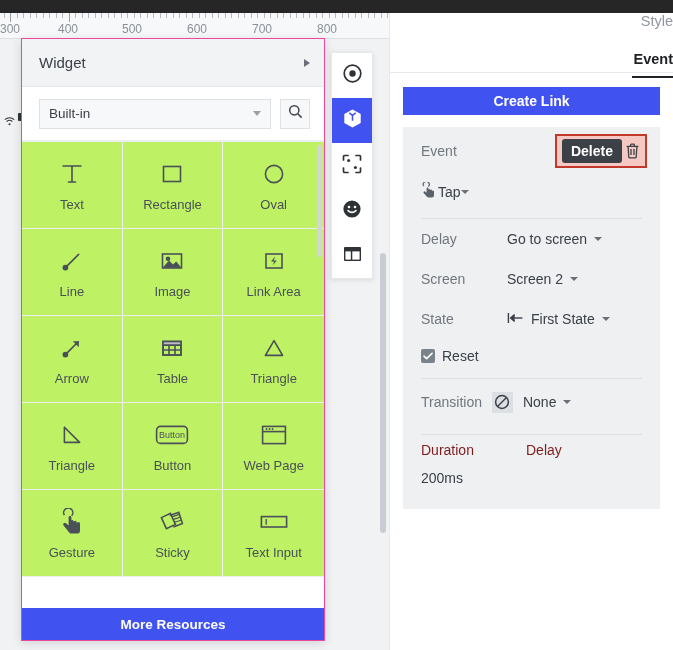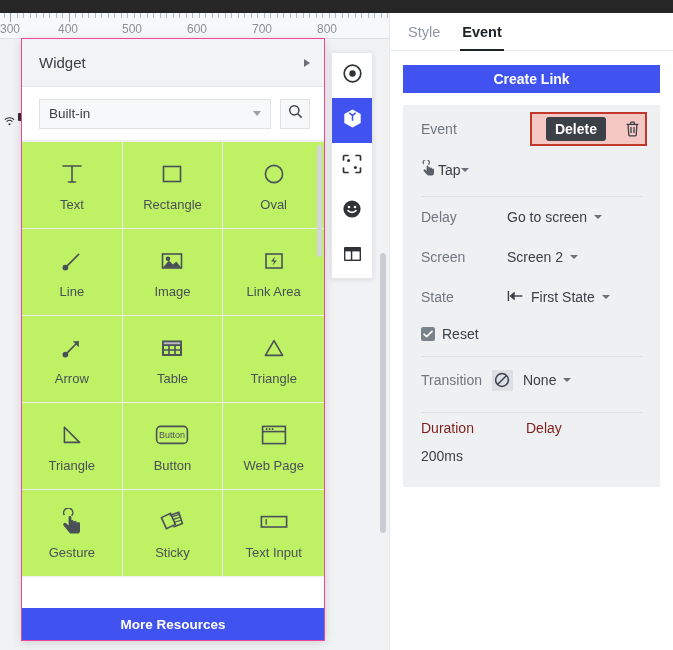--- a/index.html
+++ b/index.html
@@ -174,23 +174,24 @@
   .tool.active { background: #4052f0; color: #ffffff; }
 
   
   .right-panel {
     position: absolute; left: 389px; top: 13px;
     width: 284px; height: 637px;
     background: #ffffff;
     border-left: 1px solid #e7e9ec;
   }
   .tabs {
-    height: 38px; display: flex; align-items: flex-end; gap: 22px;
+    height: 60px; display: flex; align-items: flex-end; gap: 12px;
     padding: 0 0 0 18px;
     border-bottom: 1px solid #e7e9ec;
+    flex-direction: column;
   }
   .tab {
     font-size: 14.5px; color: #9096a0;
     padding-bottom: 10px; position: relative;
   }
   .tab.active { color: #202326; font-weight: bold; }
   .tab.active::after {
     content: ""; position: absolute; left: -2px; right: -2px; bottom: -1px;
     height: 2.5px; background: #202326;
   }
@@ -207,22 +208,22 @@
   }
   .event-row {
     height: 48px; display: flex; align-items: center;
     padding: 0 13px 0 18px;
   }
   .event-row .lbl { font-size: 14px; color: #71777f; flex: 1; }
   .delete-highlight {
     position: relative;
     border: 2px solid #c0392b;
     background: #f6c8c4;
-    padding: 3px 4px 3px 14px;
-    display: flex; align-items: center; gap: 19px;
+    padding: 3px 4px 3px 5px;
+    display: flex; align-items: center; gap: 3px;
   }
   .tooltip-dark {
     background: #3c4147; color: #ffffff;
     font-size: 14px; font-weight: bold;
     padding: 5px 9px; border-radius: 3px;
     line-height: 1;
   }
   .trash-btn { display: flex; align-items: center; color: #3c4147; padding-right: 1px; }
 
   .tap-row {

